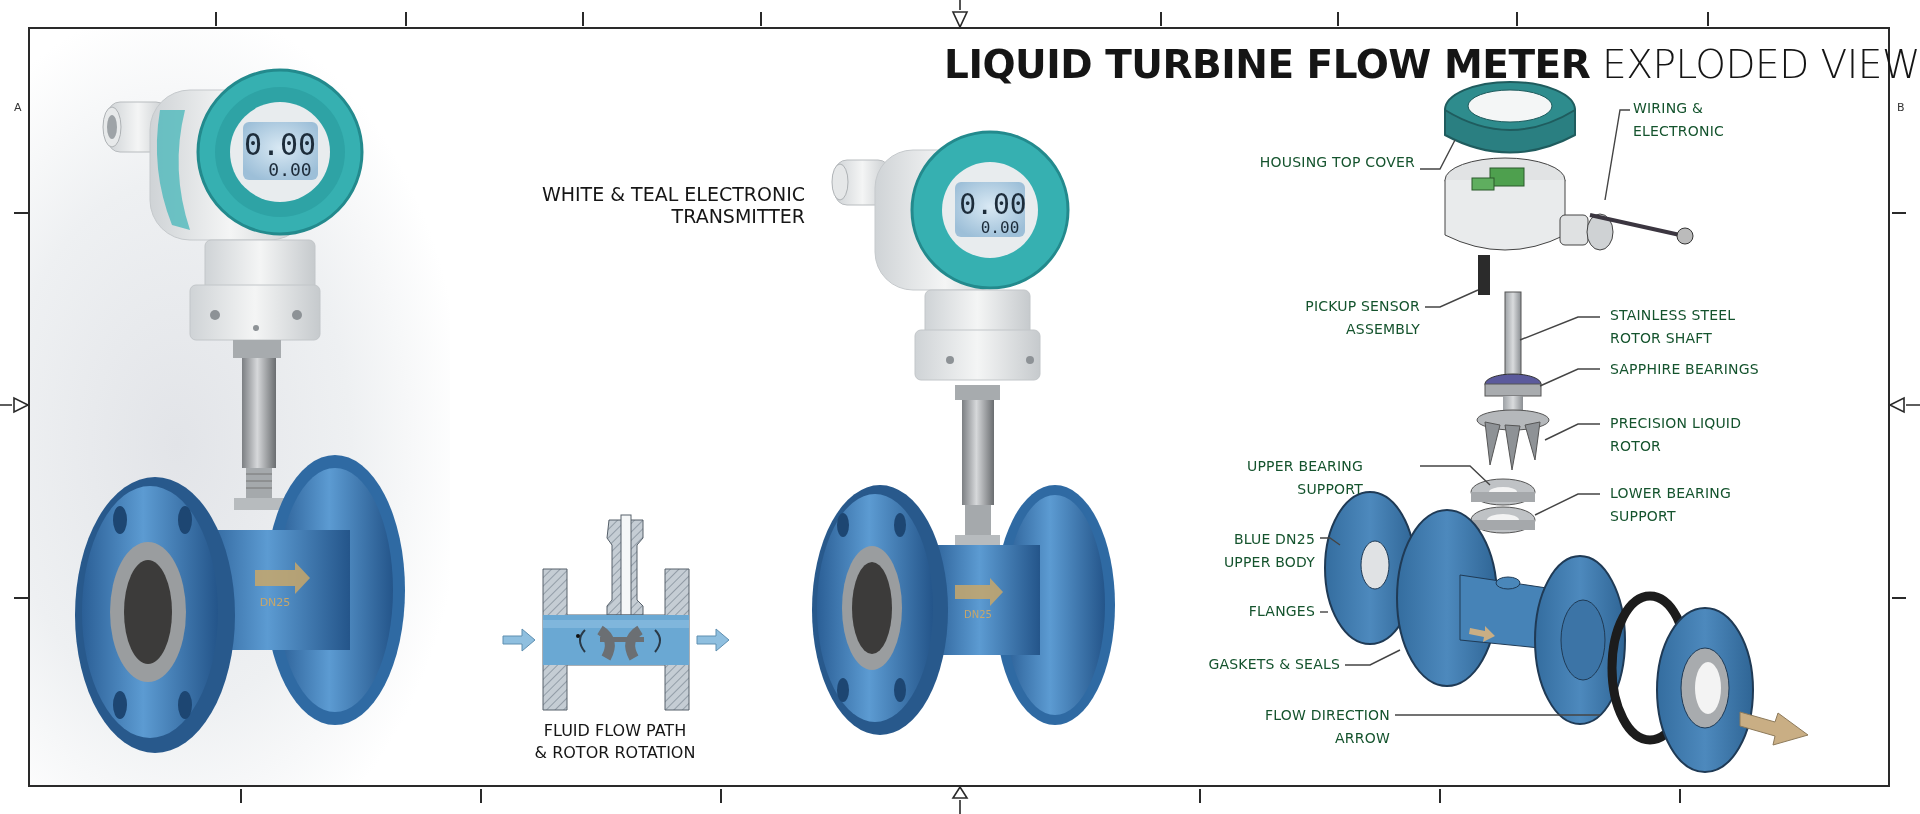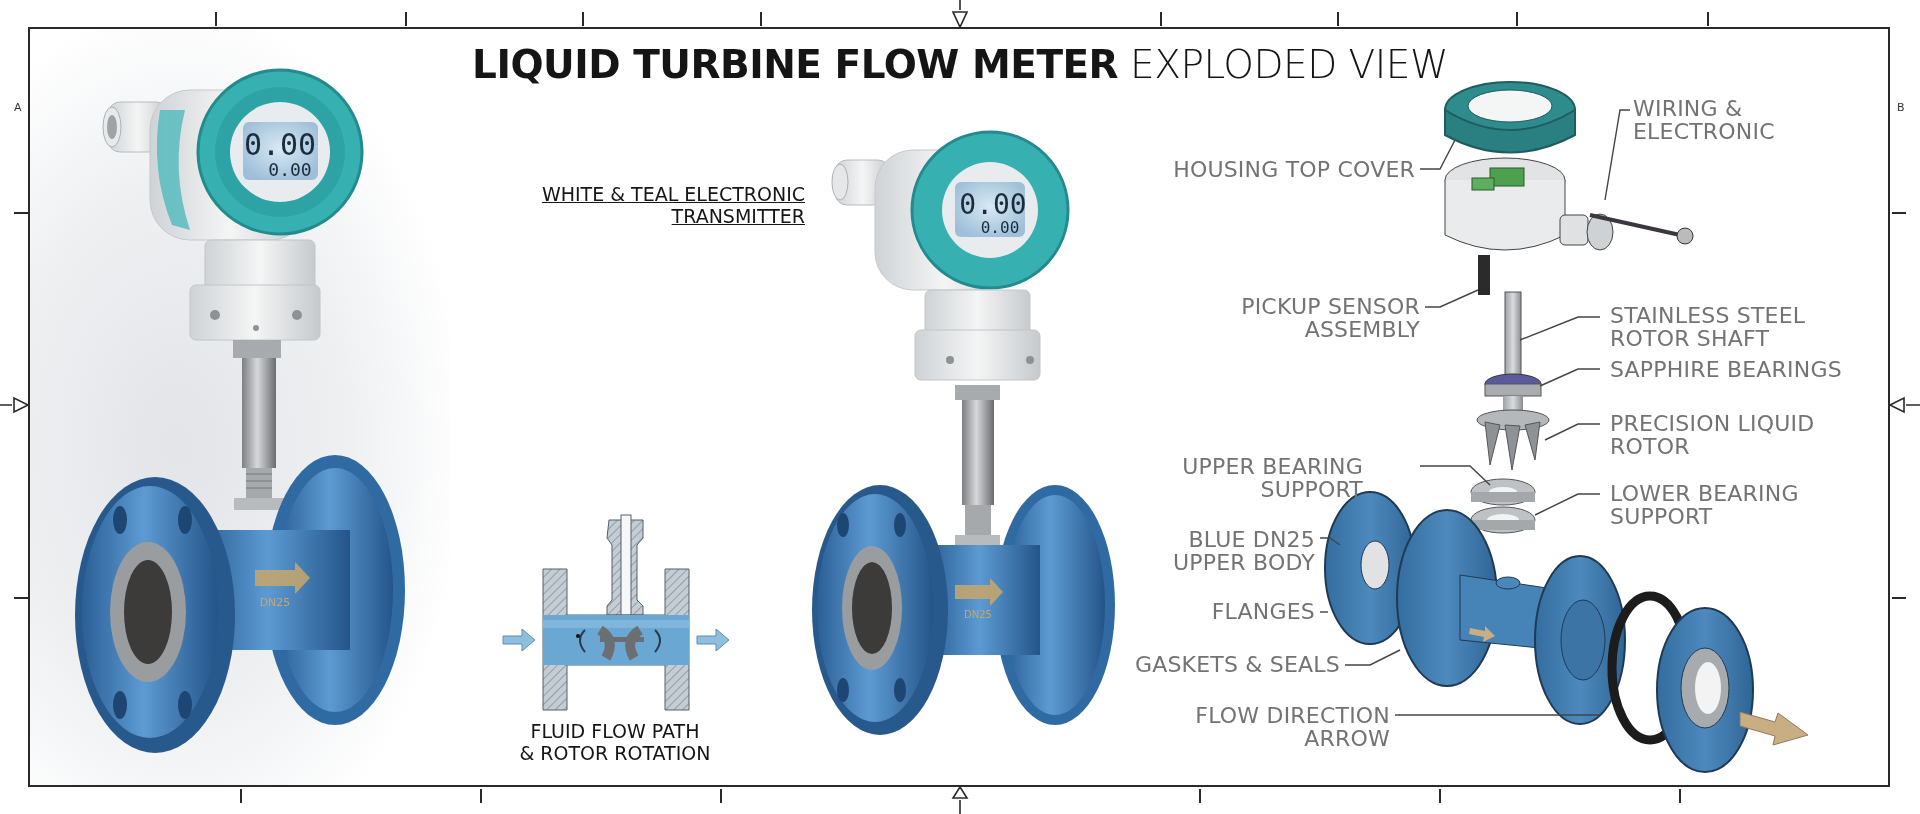--- a/index.html
+++ b/index.html
@@ -10,28 +10,28 @@
   .frame { position: absolute; left: 28px; top: 27px; width: 1862px; height: 760px; border: 2px solid #2a2a2a; background: #ffffff; }
   .tick { position: absolute; background: #2a2a2a; }
   .tick.h { width: 2px; height: 14px; }
   .tick.v { width: 14px; height: 2px; }
   .zone-letter { position: absolute; font-size: 11px; color: #333; }
 
   
   .photo-shade { position: absolute; left: 30px; top: 29px; width: 420px; height: 756px;
     background: radial-gradient(ellipse at 35% 55%, #e2e4e8 0%, #eef0f2 45%, rgba(255,255,255,0) 75%); }
 
-  .title { position: absolute; left: 0; width: 1920px; top: 42px; text-align: center; font-size: 39px; letter-spacing: -0.5px; }
+  .title { position: absolute; left: 0; width: 1920px; top: 42px; text-align: right; font-size: 39px; letter-spacing: -0.5px; }
   .title b { font-weight: 900; }
   .title span.light { font-weight: 300; }
 
-  .caption-tx { position: absolute; left: 405px; top: 183px; width: 400px; text-align: right; font-size: 19px; line-height: 22px; color: #161616; text-decoration: underline; }
-  .caption-flow { position: absolute; left: 490px; top: 720px; width: 250px; text-align: center; font-size: 19px; line-height: 22px; }
-
-  .label { position: absolute; font-size: 22px; line-height: 23px; color: #737373; letter-spacing: 0.2px; }
+  .caption-tx { position: absolute; left: 405px; top: 183px; width: 400px; text-align: right; font-size: 19px; line-height: 22px; color: #161616; }
+  .caption-flow { position: absolute; left: 490px; top: 720px; width: 250px; text-align: center; font-size: 16px; line-height: 22px; }
+
+  .label { position: absolute; font-size: 14px; line-height: 23px; color: #14532d; letter-spacing: 0.2px; }
   .label.r { text-align: right; }
   svg.overlay { position: absolute; left: 0; top: 0; }
 </style>
 </head>
 <body>
 
 <div class="frame"></div>
 <div class="photo-shade"></div>
 
 <div class="tick h" style="left:215px;top:12px"></div>
@@ -279,21 +279,21 @@
     <path d="M1600 424 L1578 424 L1545 440"></path>
     <path d="M1420 466 L1470 466 L1490 485"></path>
     <path d="M1600 494 L1578 494 L1535 515"></path>
     <path d="M1320 538 L1330 538 L1340 545"></path>
     <path d="M1320 612 L1328 612"></path>
     <path d="M1345 665 L1370 665 L1400 650"></path>
     <path d="M1395 715 L1600 715"></path>
   </g>
 </svg>
 
-<div class="label r" style="left:1150px;top:158px;width:265px">HOUSING TOP COVER</div>
+<div class="label r" style="left:1150px;top:151px;width:265px">HOUSING TOP COVER</div>
 
 <div class="label" style="left:1633px;top:97px">
   <div>WIRING &amp;</div>
   <div>ELECTRONIC</div>
 </div>
 
 <div class="label r" style="left:1150px;top:295px;width:270px">
   <div>PICKUP SENSOR</div>
   <div>ASSEMBLY</div>
 </div>

